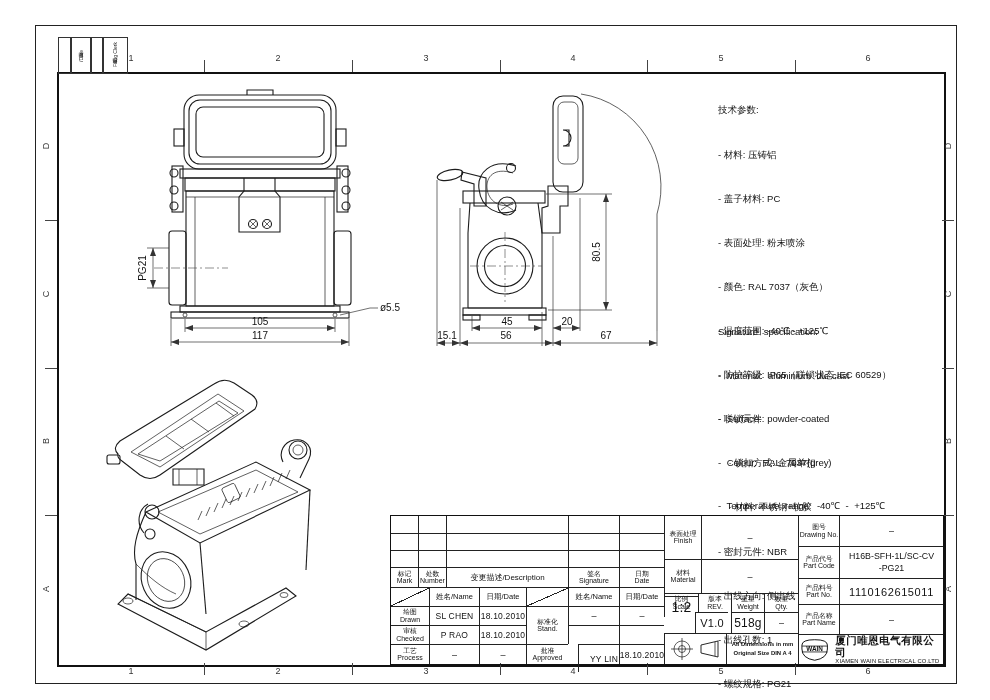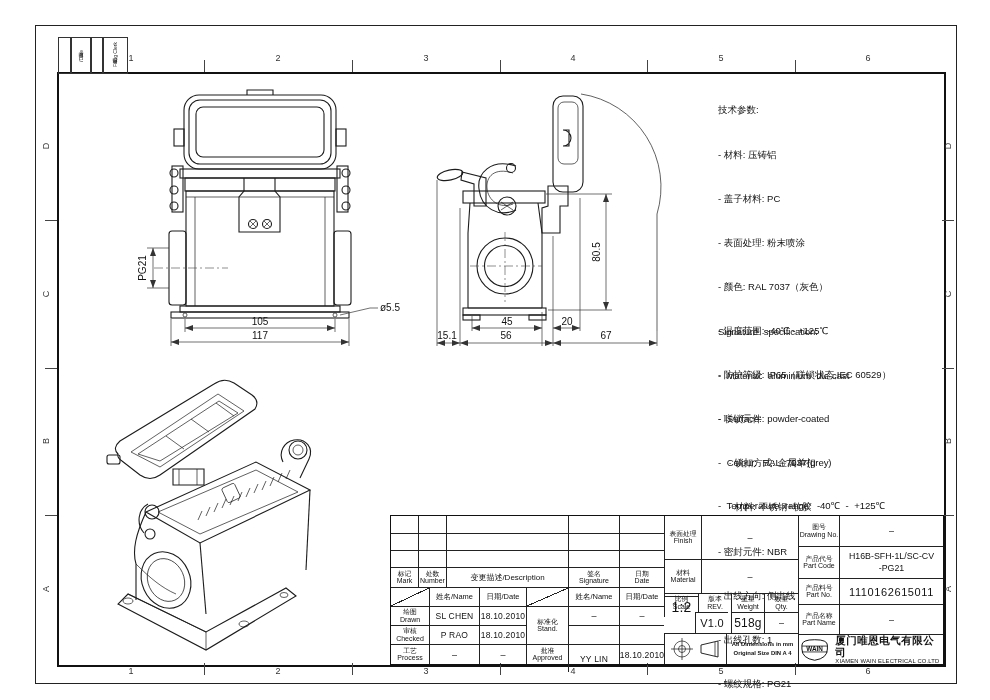--- a/index.html
+++ b/index.html
@@ -398,21 +398,21 @@
       </div>
     <div class="tc dash" style="left:88px;top:128px;width:47px;height:20px">
         <span>–</span>
       </div>
     <div class="tc" style="left:135px;top:128px;width:42px;height:20px">
         <div class="lb2">
           <span class="cn">批准</span>
           <span class="en">Approved</span>
         </div>
       </div>
-    <div class="tc val" style="left:177px;top:128px;width:51px;height:28px">
+    <div class="tc val" style="left:187px;top:128px;width:51px;height:28px">
         <span>YY LIN</span>
       </div>
     <div class="tc val" style="left:228px;top:128px;width:45px;height:20px">
         <span>18.10.2010</span>
       </div>
 
     <div class="tc toprow" style="left:273px;top:0;width:37px;height:43px">
         <div class="lb2">
           <span class="cn">表面处理</span>
           <span class="en">Finish</span>

